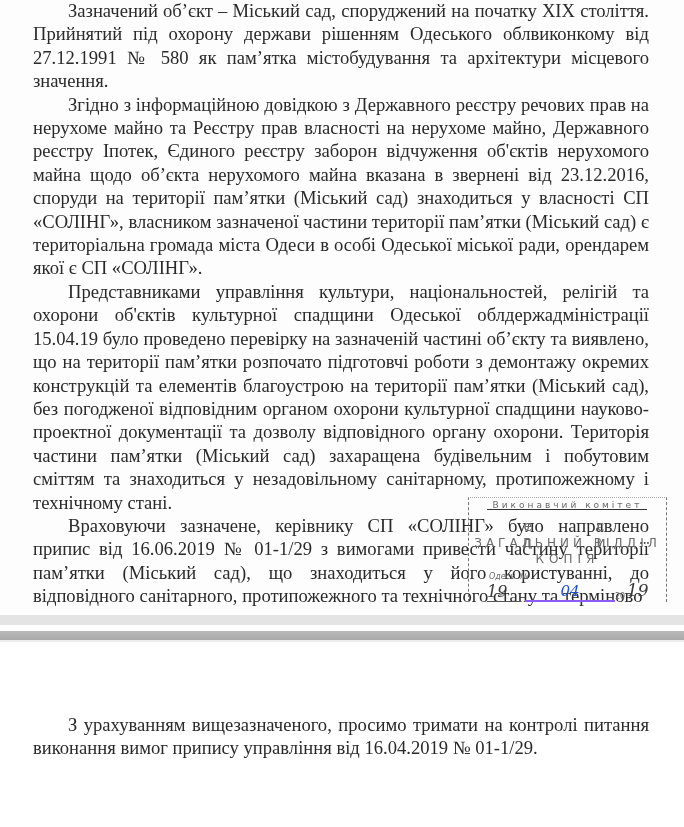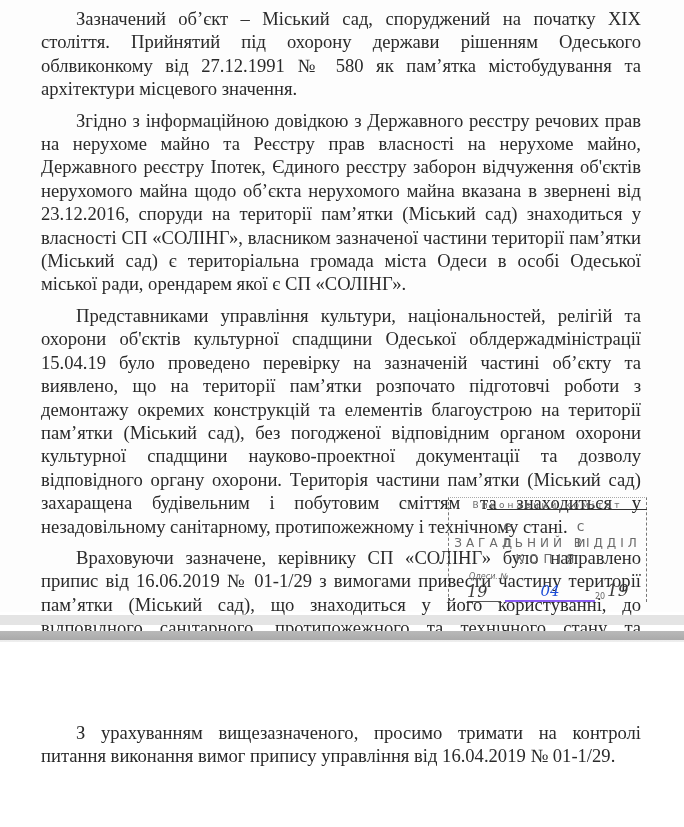--- a/index.html
+++ b/index.html
@@ -12,29 +12,29 @@
   .page { position: absolute; left: 0; width: 684px; }
   .page-1 { top: 0; height: 612px; background: #fdfdfd; }
   .page-2 { top: 642px; height: 185px; background: #ffffff; }
   .text-block {
     position: absolute; left: 33px; width: 616px;
     font-size: 18.6px; line-height: 23.4px;
     text-align: justify;
   }
   .page-1 .text-block { top: -1px; }
   .page-2 .text-block { top: 71px; }
-  .para { margin: 8px; text-indent: 35px; }
+  .para { margin: 0; text-indent: 35px; }
   .sep-light { position: absolute; left: 0; top: 615px; width: 684px; height: 10px; background: #e4e4e4; }
   .sep-dark { position: absolute; left: 0; top: 631px; width: 684px; height: 9px;
     background: linear-gradient(#b9b9b9, #aaaaaa); }
   .sep-fade { position: absolute; left: 0; top: 640px; width: 684px; height: 18px;
     background: linear-gradient(#ececec, #ffffff); }
 
   .stamp {
-    position: absolute; left: 448px; top: 497px; width: 197px; height: 104px;
+    position: absolute; left: 468px; top: 497px; width: 197px; height: 104px;
     border-left: 1px dashed #777; border-right: 1px dashed #777; border-top: 1px dotted #aaa;
     font-family: "DejaVu Sans", sans-serif; color: #6a6a6a;
   }
   .stamp .s-line { position: absolute; left: 0; width: 197px; text-align: center; letter-spacing: 2px; }
   .stamp .s1 { top: 2px; font-size: 9px; letter-spacing: 3px; }
   .stamp .s2 { top: 20px; font-size: 14px; letter-spacing: 30px; left: 40px; width: 140px; }
   .stamp .s3 { top: 38px; font-size: 12px; letter-spacing: 4px; }
   .stamp .s4 { top: 54px; font-size: 12px; letter-spacing: 5px; }
   .stamp .in-no-label { position: absolute; left: 20px; top: 74px; font-size: 8px; font-style: italic; }
   .stamp .in-no { position: absolute; left: 52px; top: 64px; width: 130px; border-bottom: 1px solid #555;

